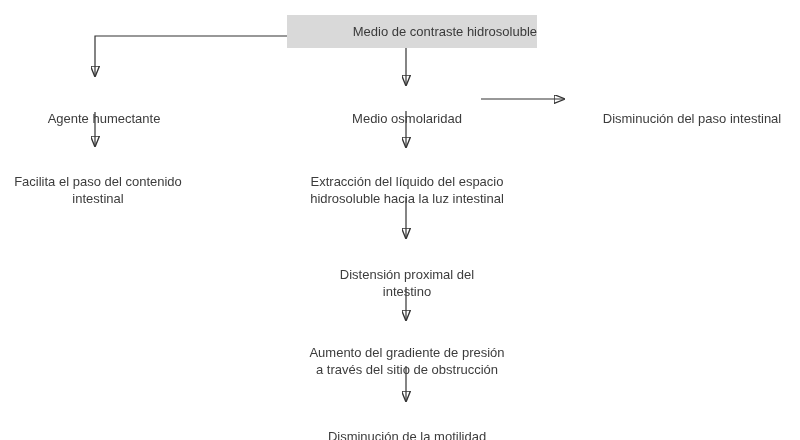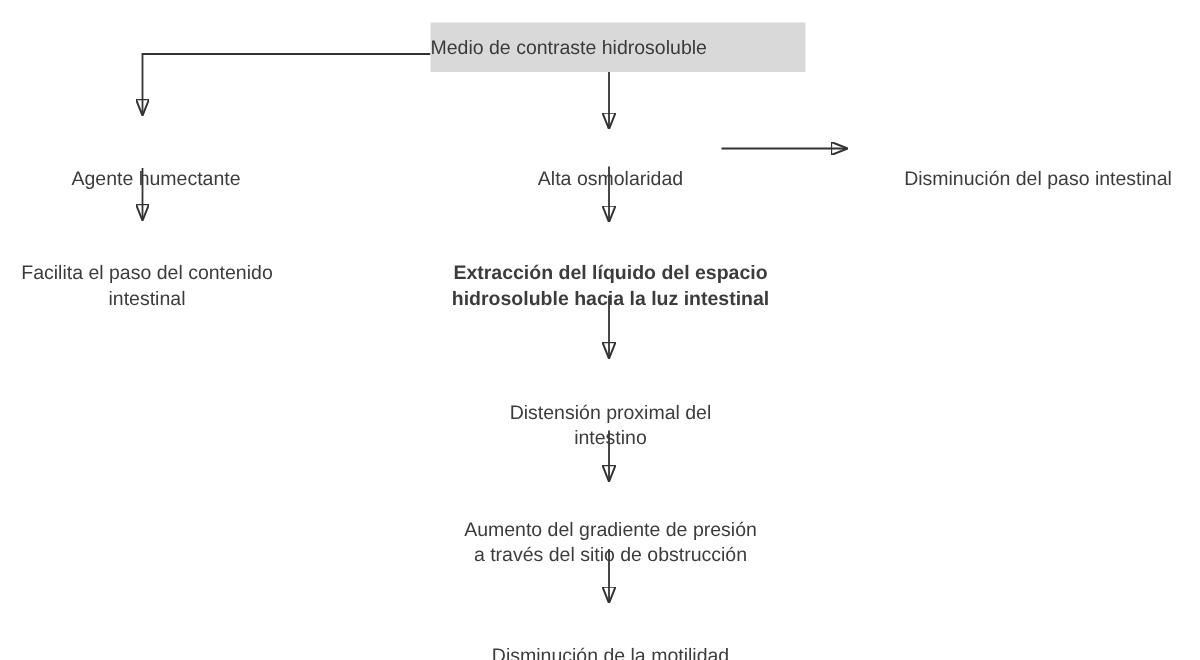--- a/index.html
+++ b/index.html
@@ -41,29 +41,29 @@
   }
   .root-box {
     position: absolute;
     left: 287px;
     top: 15px;
     width: 250px;
     height: 33px;
     background: #d9d9d9;
     display: flex;
     align-items: center;
-    justify-content: flex-start;
+    justify-content: flex-end;
     font-size: 13px;
     color: #3a3a3a;
   }
   .n-agente       { left: 24px;  top: 91px;  width: 160px; }
   .n-alta         { left: 327px; top: 91px;  width: 160px; }
   .n-disminucion  { left: 582px; top: 91px;  width: 220px; }
   .n-facilita     { left: -2px;  top: 154px; width: 200px; }
-  .n-extraccion   { left: 295px; top: 154px; width: 224px; font-weight: bold; }
+  .n-extraccion   { left: 295px; top: 154px; width: 224px; }
   .n-distension   { left: 295px; top: 247px; width: 224px; }
   .n-aumento      { left: 295px; top: 325px; width: 224px; }
   .n-estimulacion { left: 295px; top: 409px; width: 224px; }
 </style>
 </head>
 <body>
 
 <div class="stage">
 
   <svg class="connector-layer" width="800" height="440" viewBox="0 0 800 440" xmlns="http://www.w3.org/2000/svg">
@@ -84,21 +84,21 @@
 
   <div class="root-box">
     <span>Medio de contraste hidrosoluble</span>
   </div>
 
   <div class="node n-agente">
     <span>Agente humectante</span>
   </div>
 
   <div class="node n-alta">
-    <span>Alta osmolaridad</span>
+    <span>Medio osmolaridad</span>
   </div>
 
   <div class="node n-disminucion">
     <span>Disminución del paso intestinal</span>
   </div>
 
   <div class="node wrap n-facilita">
     <div>Facilita el paso del contenido</div>
     <div>intestinal</div>
   </div>

